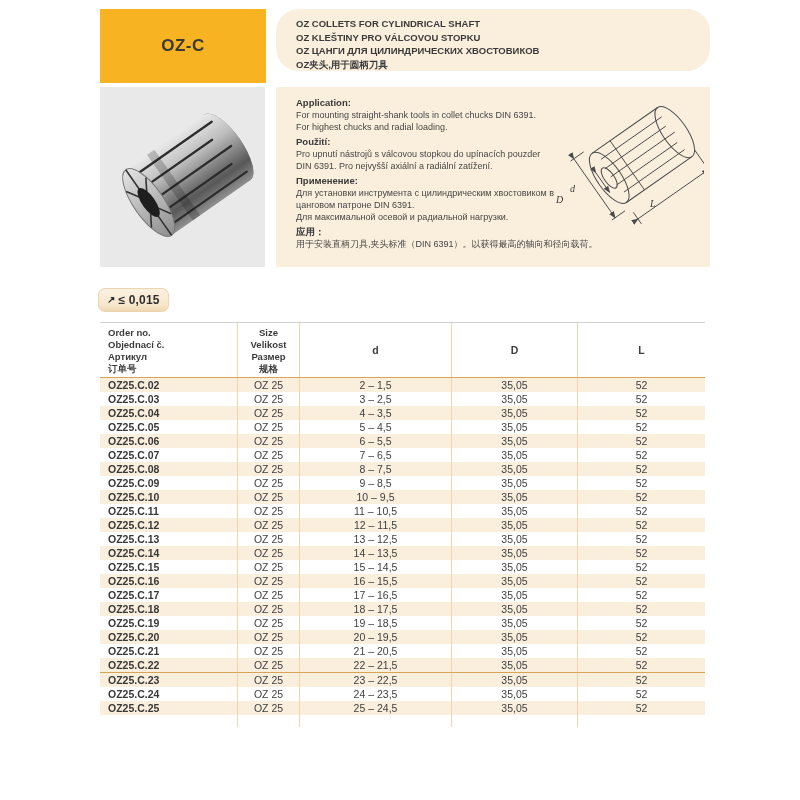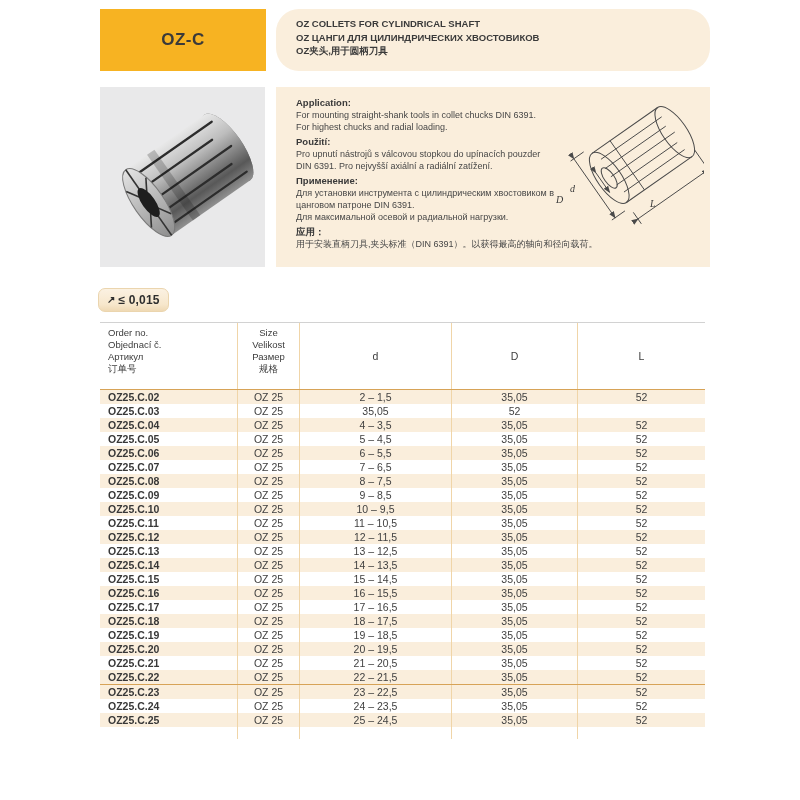--- a/index.html
+++ b/index.html
@@ -1,20 +1,20 @@
 <!DOCTYPE html>
 <html style="--accent: #F7B322; --beige: #FAEEDC; --line: #D7A357; --colline: #F0D5A8; --photobg: #E9E9EA; --text: #3C3C3C;"><head>
 <meta charset="utf-8">
 <style>
   html,body{margin:0;padding:0;background:#fff;}
   .page{position:relative;width:800px;height:800px;overflow:hidden;background:#fff;
         font-family:"Liberation Sans", sans-serif;color:var(--text,#3c3c3c);}
 
   
-  .code-box{position:absolute;left:100px;top:9px;width:166px;height:62px;
+  .code-box{position:absolute;left:100px;top:9px;width:166px;height:74px;
             background:var(--accent,#F7B322);display:flex;align-items:center;justify-content:center;}
   .code-box span{font-size:17px;font-weight:700;color:#3a3a3a;letter-spacing:.5px;}
   .titles-box{position:absolute;left:276px;top:9px;width:434px;height:62px;
               background:var(--beige,#FAEEDC);padding:8px 0 0 20px;box-sizing:border-box;border-radius:23px;}
   .title-line{font-size:9.5px;font-weight:700;line-height:13.5px;color:#3a3a3a;white-space:nowrap;}
 
   
   .photo-box{position:absolute;left:100px;top:87px;width:165px;height:180px;
              background:var(--photobg,#E9E9EA);display:flex;align-items:center;justify-content:center;}
   .app-box{position:absolute;left:276px;top:87px;width:434px;height:180px;
@@ -28,22 +28,22 @@
   .badge{position:absolute;left:98px;top:288px;height:24px;min-width:56px;box-sizing:border-box;
          background:linear-gradient(180deg,#FBF1E2 0%,#F7E7CC 70%,#EFD9B4 100%);
          border:1px solid #EBD5AE;border-radius:7px;display:inline-flex;align-items:center;
          justify-content:center;padding:0 8px;gap:3px;}
   .badge .arr{font-size:10px;font-weight:700;color:#2e2e2e;line-height:1;}
   .badge .val{font-size:12px;font-weight:700;color:#2e2e2e;letter-spacing:.2px;}
 
   
   .spec-table{position:absolute;left:100px;top:322px;width:605px;}
   .grid{display:grid;grid-template-columns:138px 62px 152px 126px 127px;}
-  .thead{height:68px;border-top:1px solid #d2d2d2;border-bottom:1px solid var(--line,#D7A357);
-         box-sizing:border-box;}
+  .thead{height:56px;border-top:1px solid #d2d2d2;border-bottom:1px solid var(--line,#D7A357);
+         box-sizing:border-box;font-weight:bold;}
   .thead .hcell{box-sizing:border-box;padding-top:4px;}
   .thead .hc1{padding-left:8px;text-align:left;}
   .thead .hc2{text-align:center;}
   .hline{font-size:9.5px;line-height:12px;color:#3c3c3c;white-space:nowrap;}
   .thead .dimcell{display:flex;align-items:center;justify-content:center;font-size:10.5px;color:#3c3c3c;}
   .bordered > *:nth-child(-n+4){border-right:1px solid var(--colline,#F0D5A8);}
   .trow{height:14px;}
   .trow .cell{box-sizing:border-box;height:100%;display:flex;align-items:center;justify-content:center;
               font-size:10.5px;color:#3f3f3f;white-space:nowrap;}
   .trow .c1{justify-content:flex-start;padding-left:8px;font-weight:700;color:#383838;}
@@ -55,20 +55,21 @@
 </head>
 <body>
 
 <div class="page">
 
   <div class="code-box">
     <span>OZ-C</span>
   </div>
   <div class="titles-box" id="title-lines">
       <div class="title-line">OZ COLLETS FOR CYLINDRICAL SHAFT</div>
+      <div class="title-line">OZ KLEŠTINY PRO VÁLCOVOU STOPKU</div>
       <div class="title-line">OZ ЦАНГИ ДЛЯ ЦИЛИНДРИЧЕСКИХ ХВОСТОВИКОВ</div>
       <div class="title-line">OZ夹头,用于圆柄刀具</div>
     </div>
 
   <div class="photo-box">
     <svg width="150" height="164" viewBox="0 0 150 164">
       <defs>
         <linearGradient id="bodyG" gradientUnits="userSpaceOnUse" x1="0" y1="-44" x2="0" y2="44">
           <stop offset="0" stop-color="#efefef"></stop>
           <stop offset="0.35" stop-color="#bdbdbd"></stop>
@@ -192,20 +193,21 @@
         <div class="grid trow bordered shaded">
           <div class="cell c1">OZ25.C.02</div>
           <div class="cell c2">OZ 25</div>
           <div class="cell c3">2 – 1,5</div>
           <div class="cell c4">35,05</div>
           <div class="cell c5">52</div>
         </div>
         <div class="grid trow bordered">
           <div class="cell c1">OZ25.C.03</div>
           <div class="cell c2">OZ 25</div>
+          <div class="cell c3">3 – 2,5</div>
           <div class="cell c4">35,05</div>
           <div class="cell c5">52</div>
         </div>
         <div class="grid trow bordered shaded">
           <div class="cell c1">OZ25.C.04</div>
           <div class="cell c2">OZ 25</div>
           <div class="cell c3">4 – 3,5</div>
           <div class="cell c4">35,05</div>
           <div class="cell c5">52</div>
         </div>

